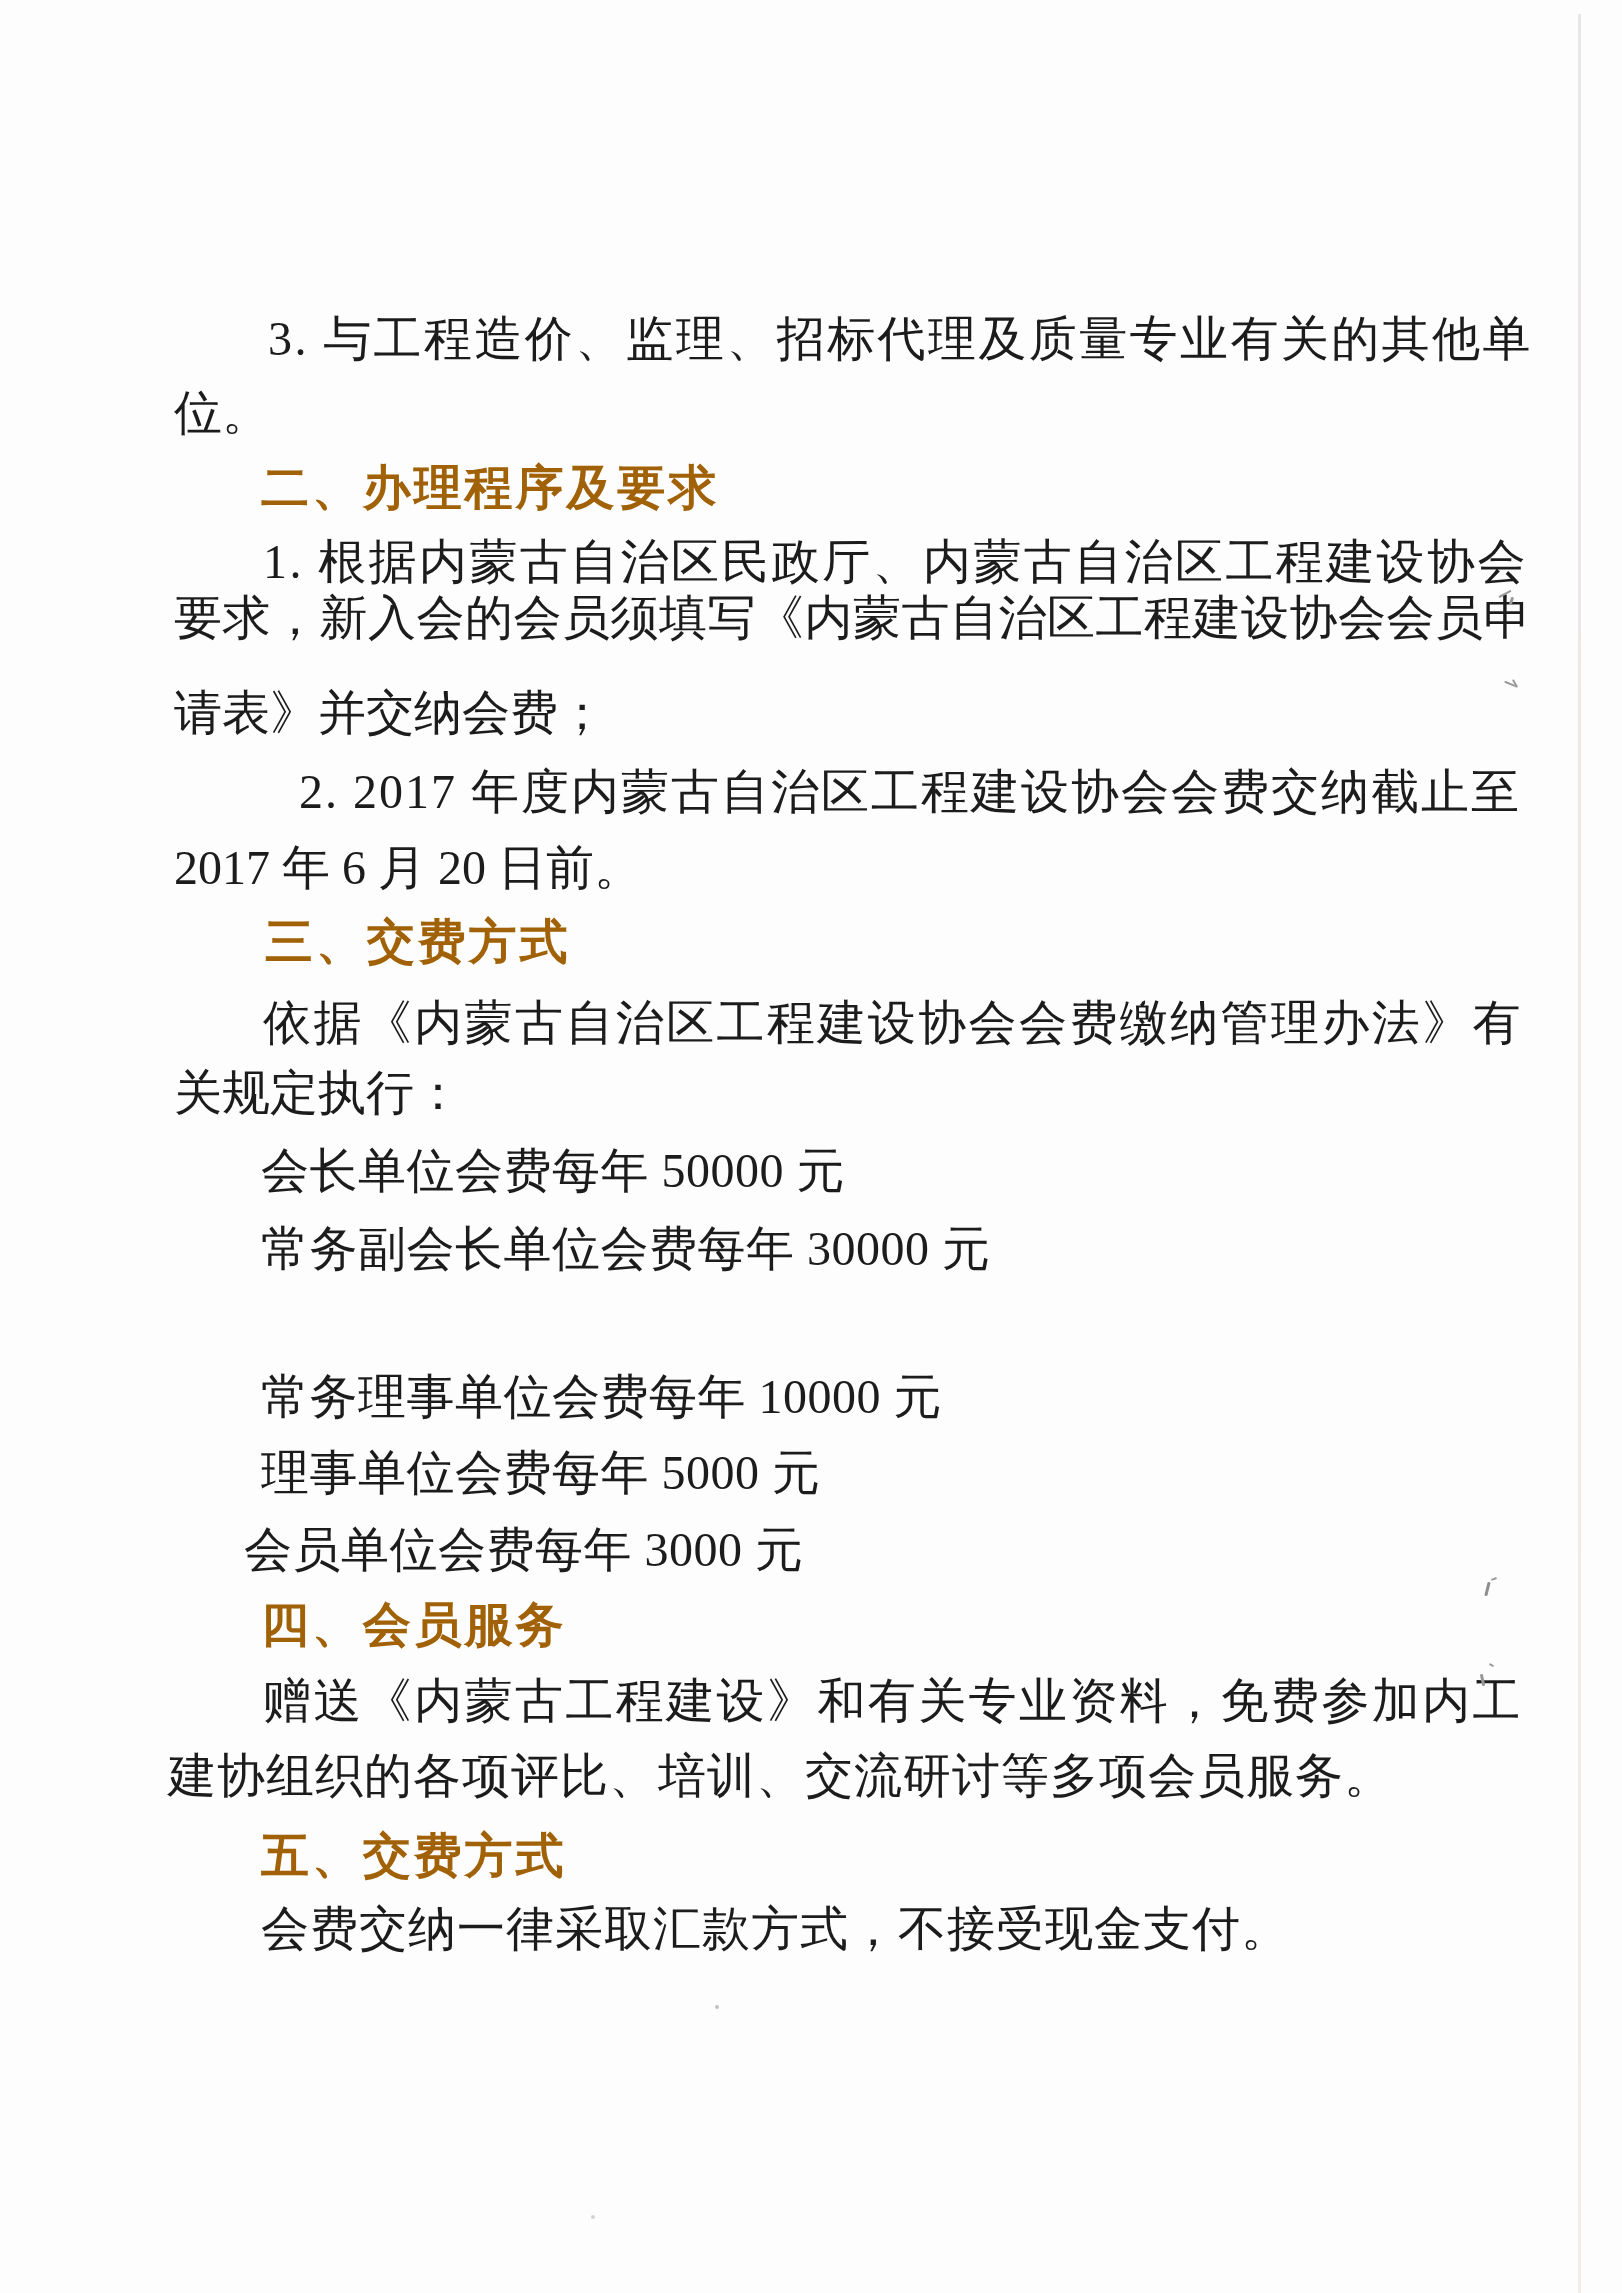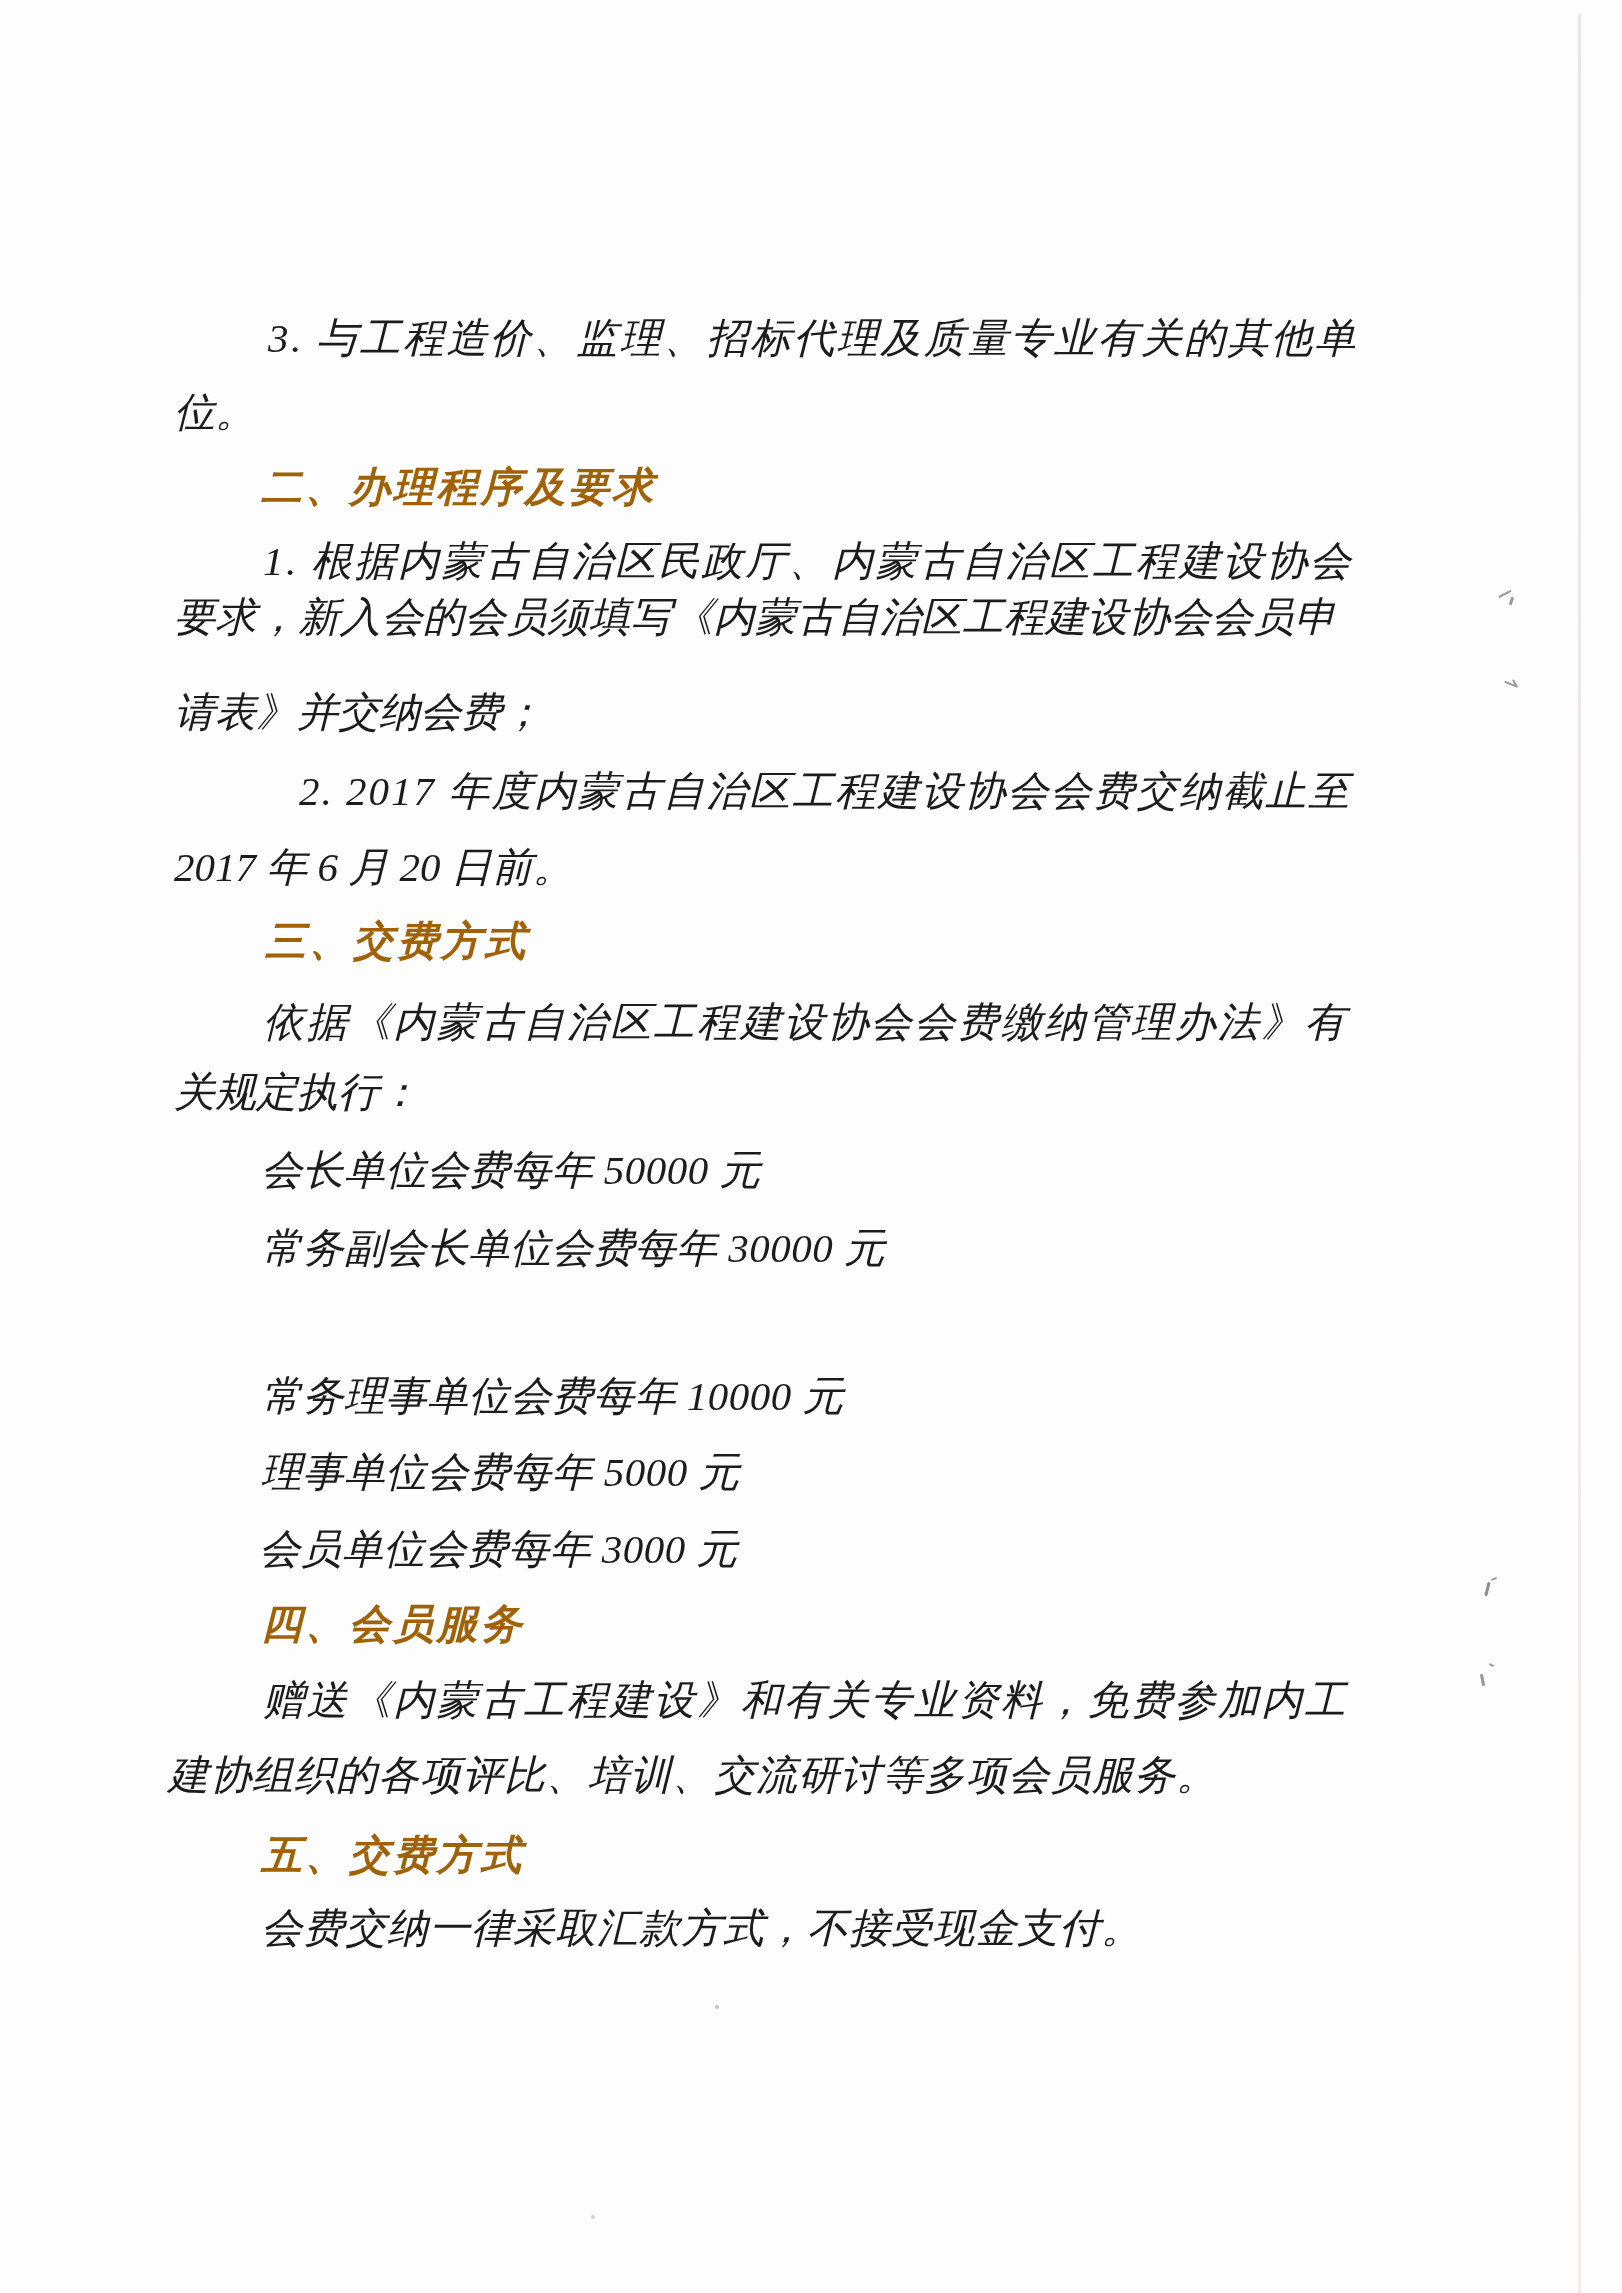--- a/index.html
+++ b/index.html
@@ -10,25 +10,24 @@
     overflow:hidden;
     font-family:"Liberation Serif","DejaVu Serif",serif;
   }
   .page{
     position:absolute;left:0;top:0;width:1623px;height:2294px;
     background:#fdfdfd;
   }
   .line{
     position:absolute;
     white-space:pre;
-    font-size:41px;
+    font-size:48px;
     line-height:47px;
     color:#1c1c1c;
     font-family:"Liberation Serif","DejaVu Serif",serif;
-    font-style:italic;
   }
   .heading{
     font-family:"Liberation Sans","DejaVu Sans",sans-serif;
     font-weight:700;
     color:#a16207;
     letter-spacing:2.9px;
   }
   .scanline{
     position:absolute;
     left:1578px;top:13.7px;width:2.9px;height:2280px;
@@ -64,21 +63,21 @@
 
   <div class="line heading" style="left:265px;top:918px;">三、交费方式</div>
 
   <div class="line" style="left:263px;top:999px;letter-spacing:2.4px;">依据《内蒙古自治区工程建设协会会费缴纳管理办法》有</div>
   <div class="line" style="left:174px;top:1069px;">关规定执行：</div>
 
   <div class="line" style="left:261px;top:1147px;letter-spacing:0.5px;">会长单位会费每年 50000 元</div>
   <div class="line" style="left:261px;top:1225px;letter-spacing:0.5px;">常务副会长单位会费每年 30000 元</div>
   <div class="line" style="left:261px;top:1373px;letter-spacing:0.5px;">常务理事单位会费每年 10000 元</div>
   <div class="line" style="left:261px;top:1449px;letter-spacing:0.5px;">理事单位会费每年 5000 元</div>
-  <div class="line" style="left:259px;top:1526px;letter-spacing:0.5px;">会员单位会费每年 3000 元</div>
+  <div class="line" style="left:244px;top:1526px;letter-spacing:0.5px;">会员单位会费每年 3000 元</div>
 
   <div class="line heading" style="left:261px;top:1601px;">四、会员服务</div>
 
   <div class="line" style="left:263px;top:1677px;letter-spacing:2.4px;">赠送《内蒙古工程建设》和有关专业资料，免费参加内工</div>
   <div class="line" style="left:168px;top:1752px;letter-spacing:1px;">建协组织的各项评比、培训、交流研讨等多项会员服务。</div>
 
   <div class="line heading" style="left:261px;top:1832px;">五、交费方式</div>
 
   <div class="line" style="left:261px;top:1905px;letter-spacing:1px;">会费交纳一律采取汇款方式，不接受现金支付。</div>
 

